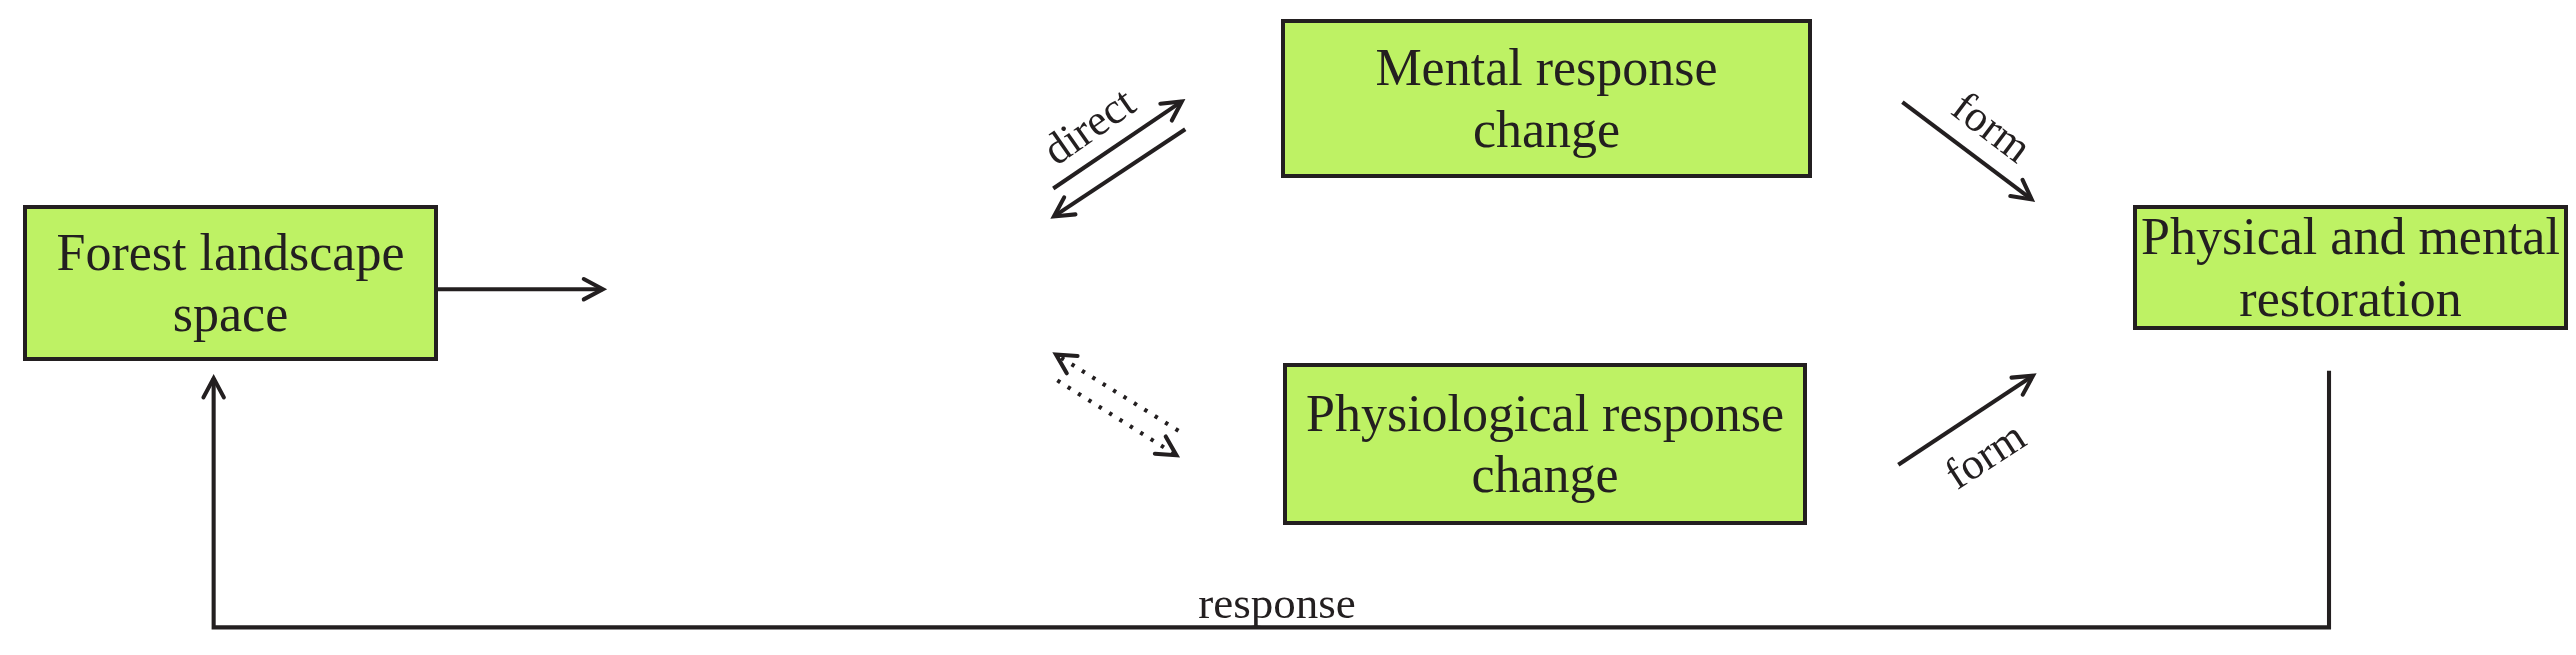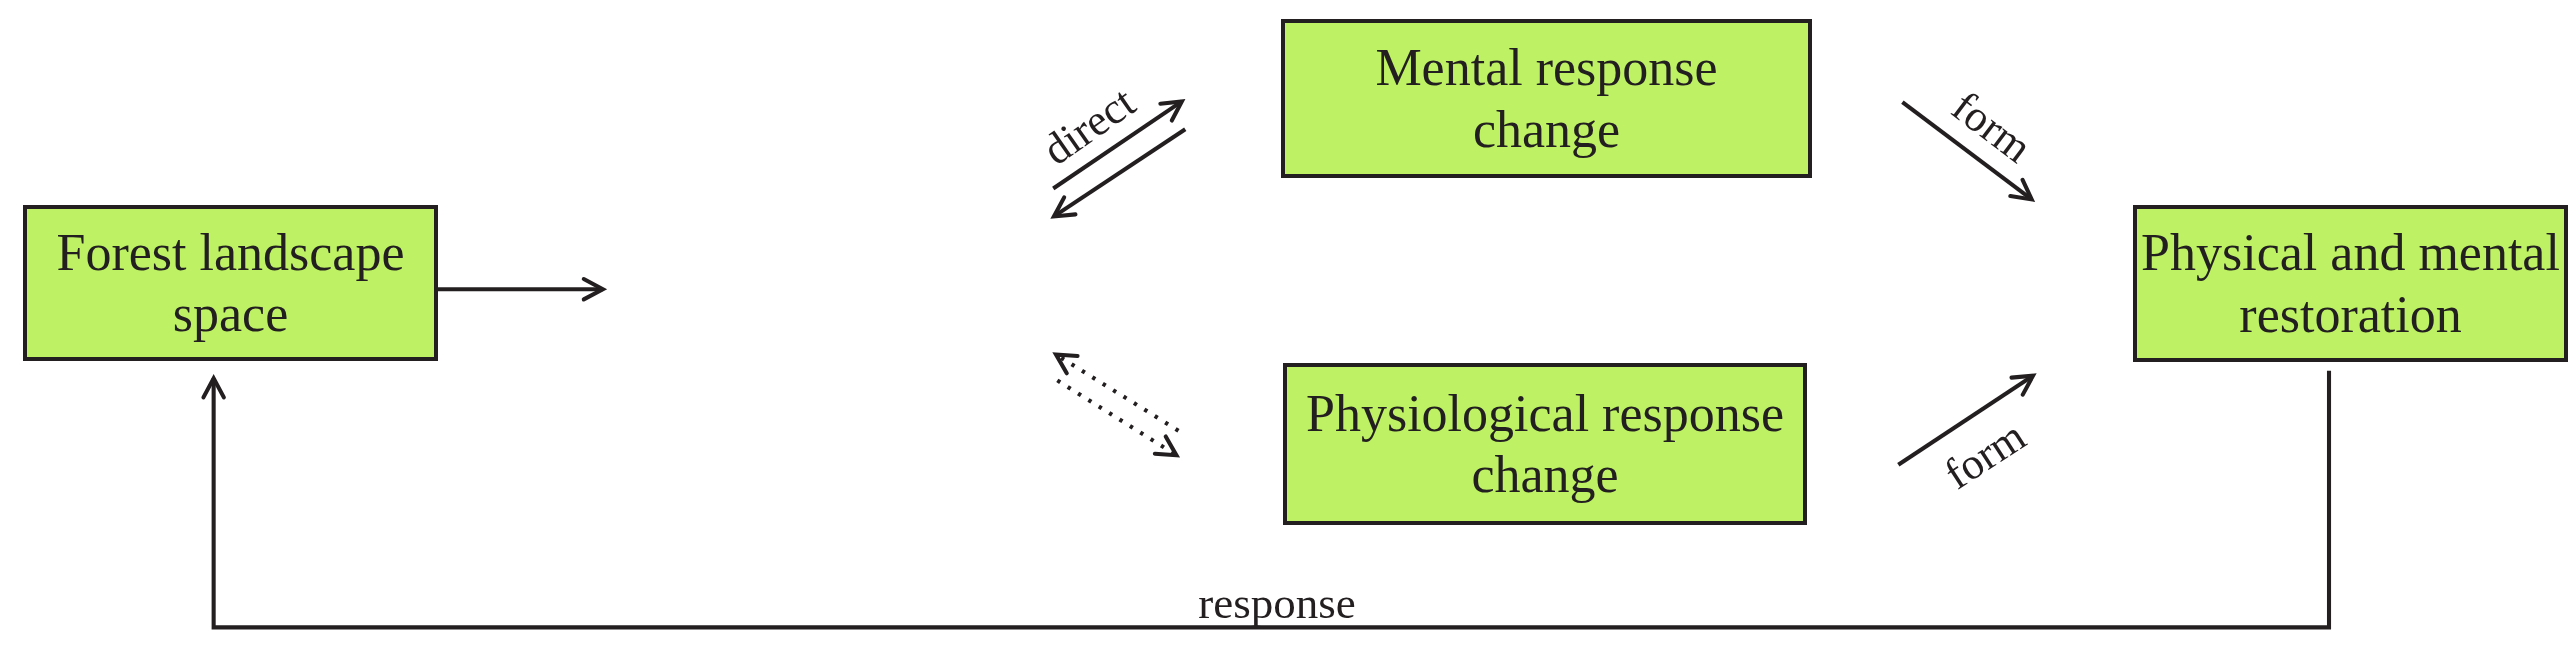--- a/index.html
+++ b/index.html
@@ -43,21 +43,21 @@
     line-height: 1.18;
     color: #231f20;
   }
   .node-forest        { left: 23px;   top: 205px; width: 415px; height: 156px; }
   .node-forest .label { max-width: 361px; }
   .node-preference        { left: 638px;  top: 205px; width: 351px; height: 157px; }
   .node-mental        { left: 1281px; top: 19px;  width: 531px; height: 159px; }
   .node-mental .label { max-width: 381px; }
   .node-physio        { left: 1283px; top: 363px; width: 524px; height: 162px; }
   .node-physio .label { max-width: 503px; }
-  .node-restoration        { left: 2133px; top: 205px; width: 435px; height: 157px; }
+  .node-restoration        { left: 2133px; top: 205px; width: 435px; height: 125px; }
   .node-restoration .label { max-width: 429px; }
 
   .edge-label {
     position: absolute;
     font-size: 44px;
     white-space: nowrap;
     color: #231f20;
     z-index: 3;
   }
   .edge-label-direct {

